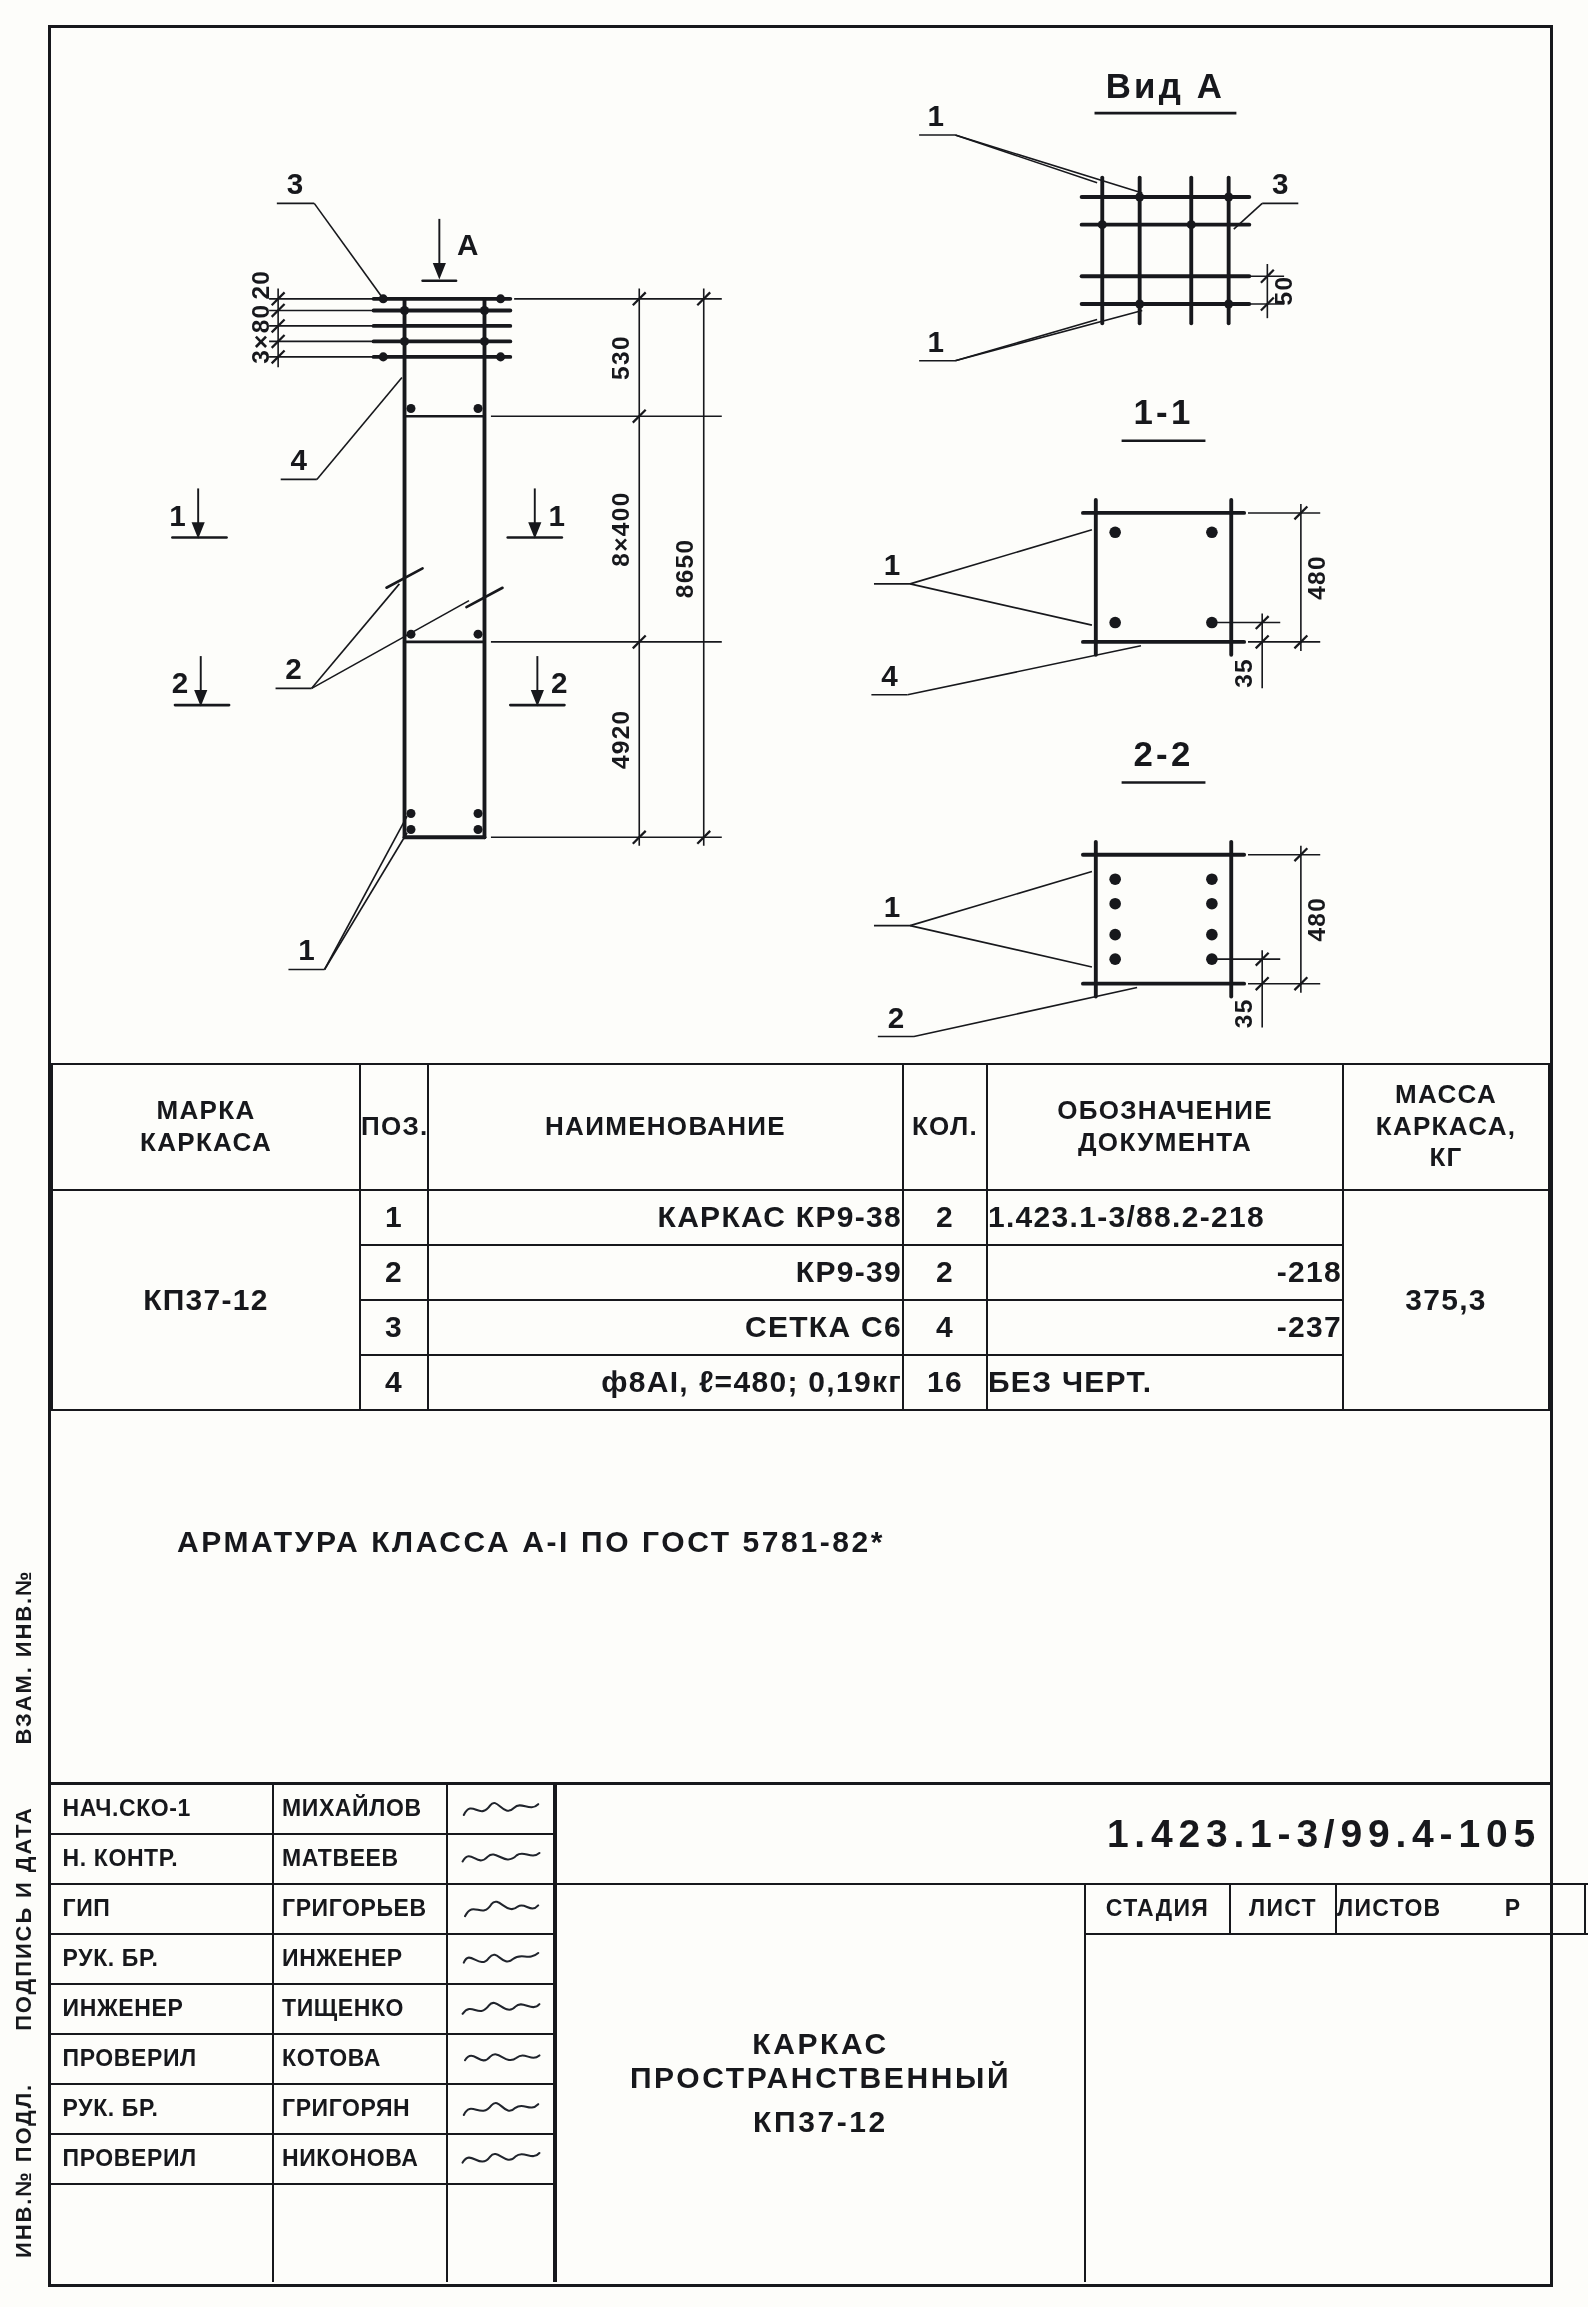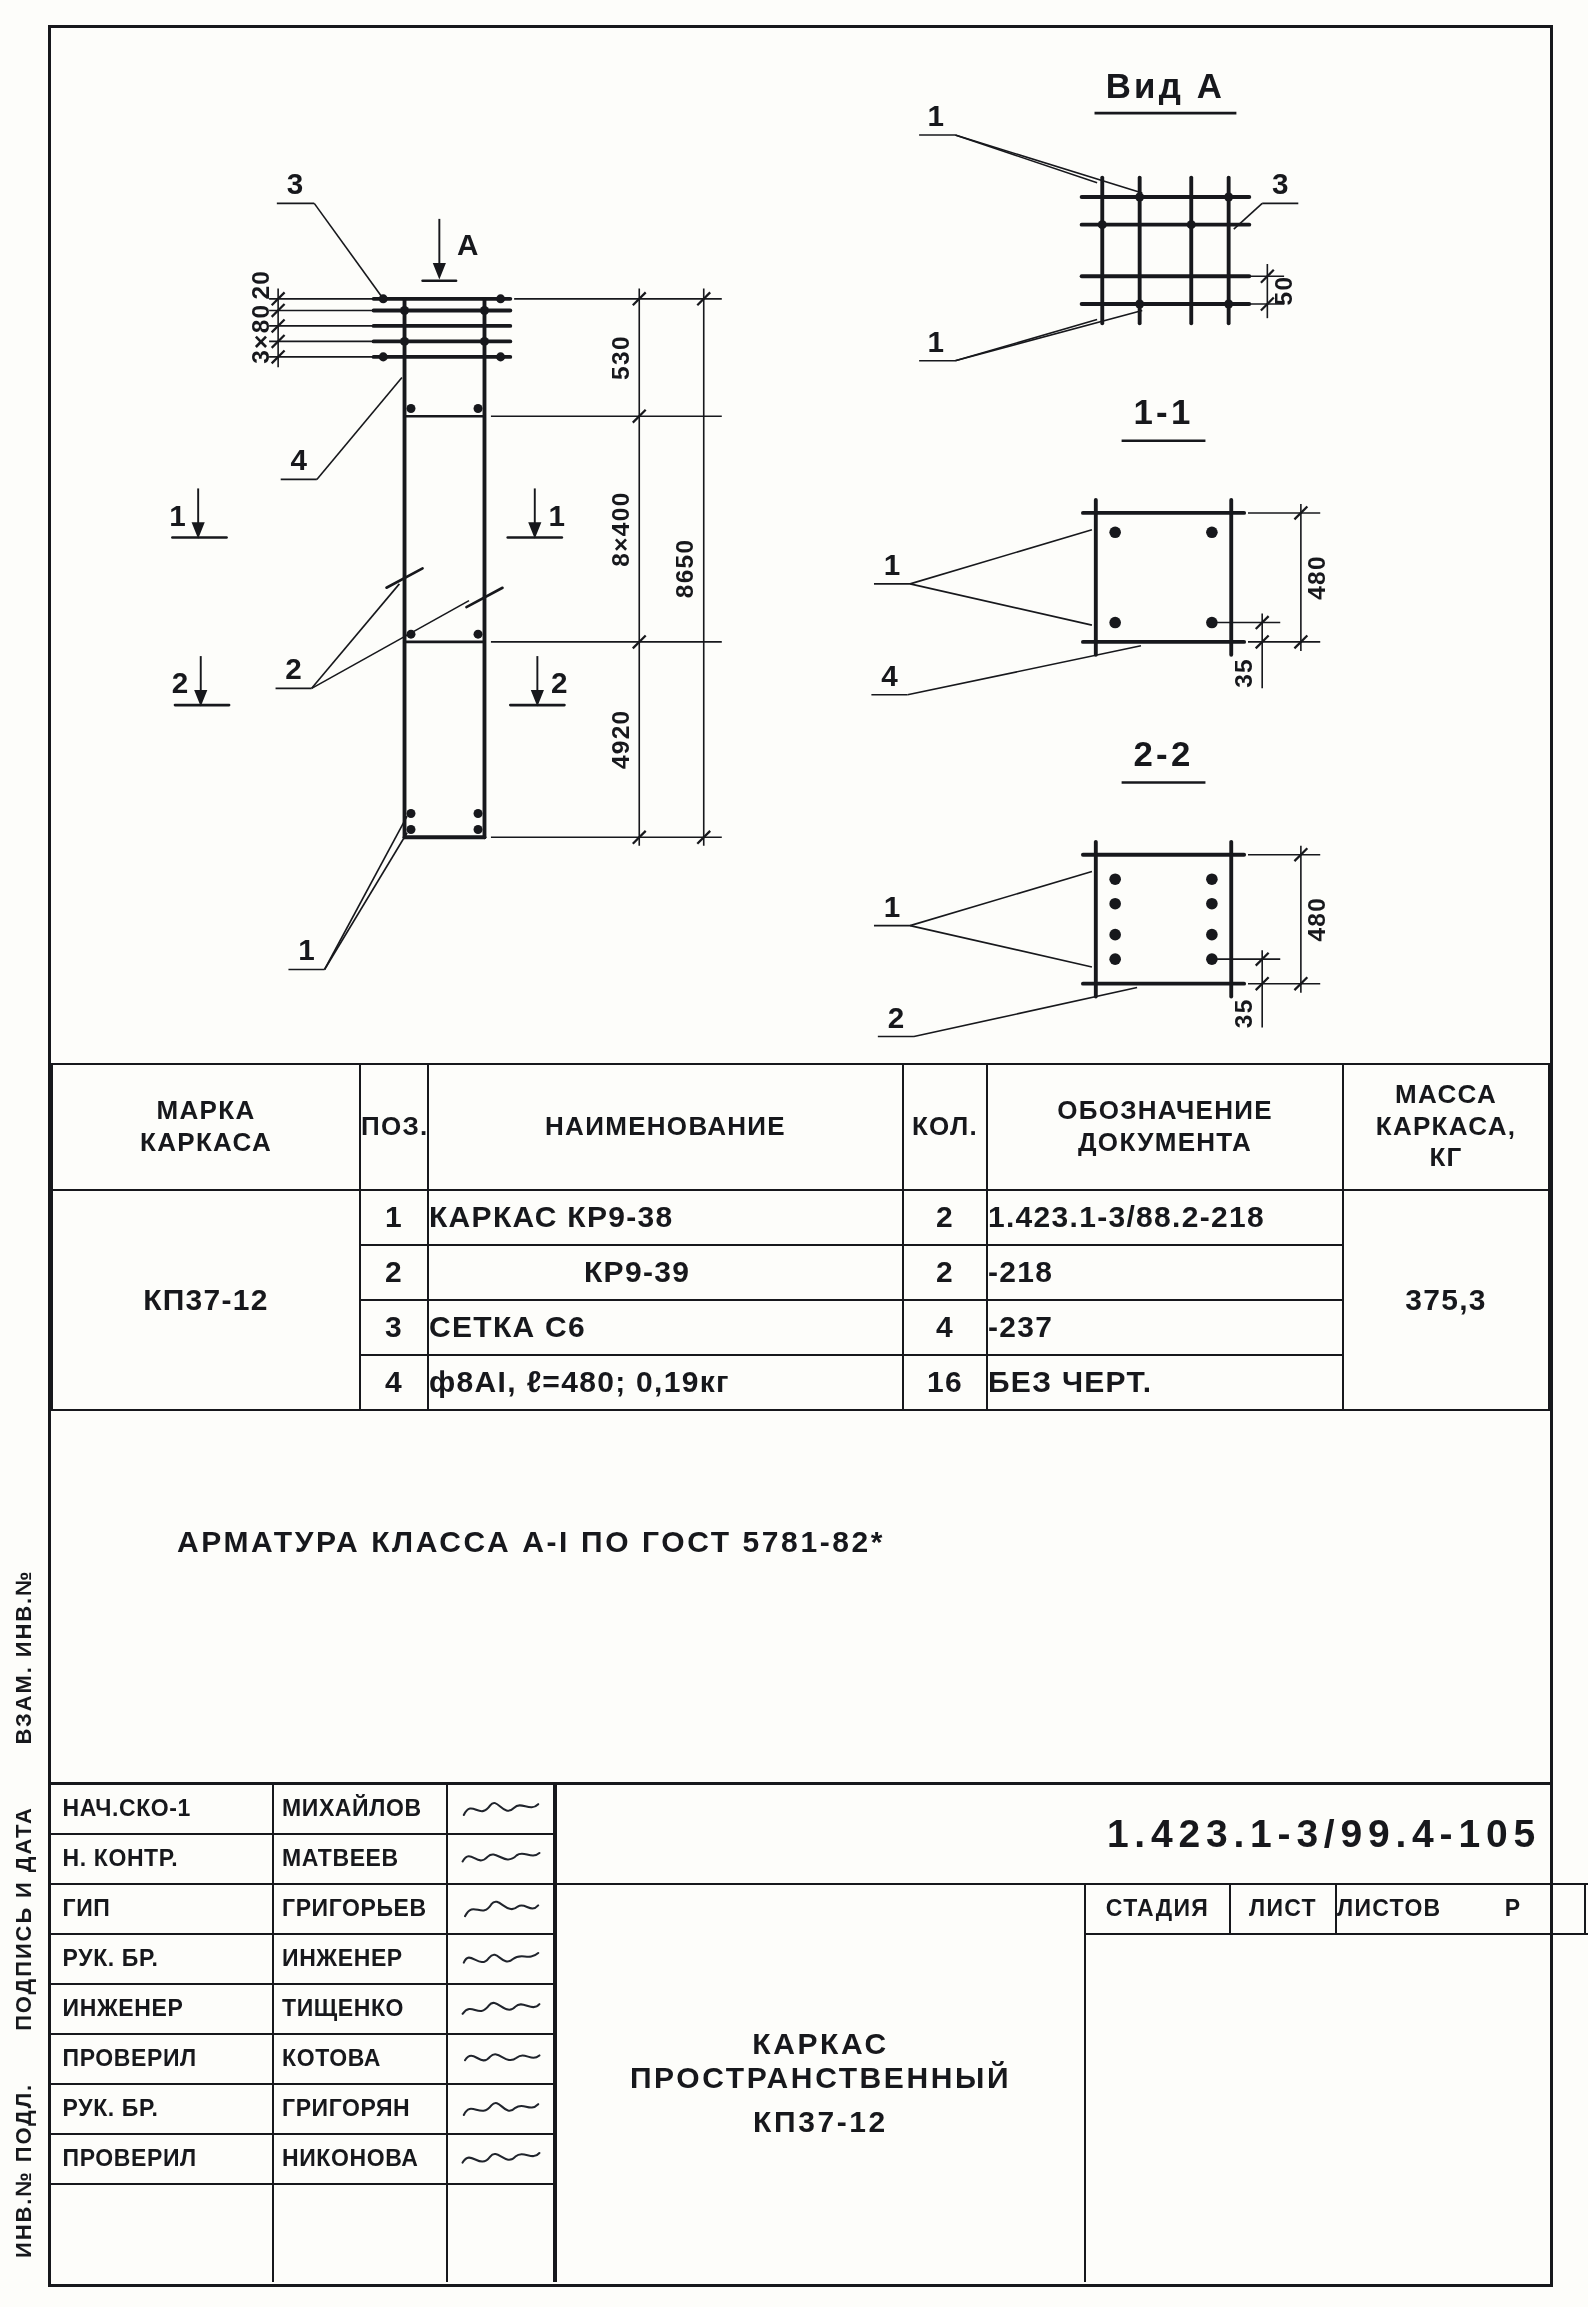--- a/index.html
+++ b/index.html
@@ -11,24 +11,24 @@
   .drawing-area{height:1035px;position:relative}
   svg text{font-family:"Liberation Sans","DejaVu Sans",sans-serif;fill:#17181c;font-weight:700}
   .t-dim{font-size:38px;letter-spacing:2px}
   .t-label{font-size:46px}
   .t-title{font-size:54px;letter-spacing:5px}
   .parts-table{width:100%;height:348px;border-collapse:collapse;table-layout:fixed}
   .parts-table th,.parts-table td{border:2.6px solid #17181c;vertical-align:middle;padding:0}
   .parts-table th{font-size:26px;font-weight:700;letter-spacing:1.3px;white-space:pre-line;line-height:1.22;text-align:center}
   .parts-table td{font-size:30px;font-weight:700;letter-spacing:1.3px}
   .c-center{text-align:center}
-  .c-name{text-align:left;padding-left:28px}
+  .c-name{text-align:right;padding-left:28px}
   .c-name.indent{padding-left:155px}
   .c-doc{text-align:left;padding-left:19.3px}
-  .c-doc.r{padding-right:41px}
+  .c-doc.r{text-align:right;}
   .note-area{height:371px;position:relative}
   .note-text{position:absolute;left:126px;top:114px;font-size:30px;font-weight:700;letter-spacing:2.6px}
   .title-block{height:500px;border-top:3.9px solid #17181c;display:flex}
   .tb-left{width:574px;border-right:2.6px solid #17181c;display:flex;flex-direction:column}
   .tb-row{height:50px;display:flex;border-bottom:2.6px solid #17181c}
   .tb-row.tall{height:auto;flex:1;border-bottom:none}
   .tb-row>div{display:flex;align-items:center}
   .tb-role{width:223px;border-right:2.6px solid #17181c;padding-left:11.6px;font-size:23px;font-weight:700;letter-spacing:0.6px}
   .tb-name{width:174px;border-right:2.6px solid #17181c;padding-left:8px;font-size:23px;font-weight:700;letter-spacing:0.6px}
   .tb-sig{width:107px;border-right:2.6px solid #17181c;justify-content:center}

